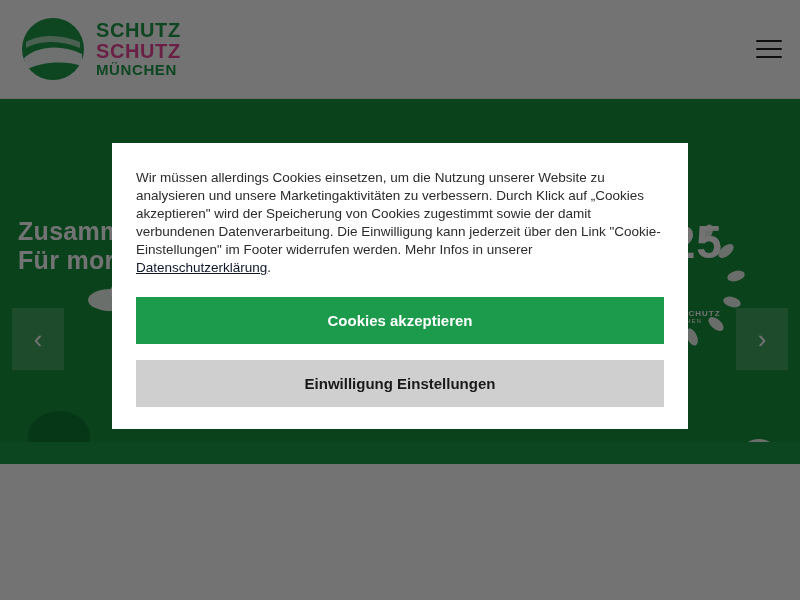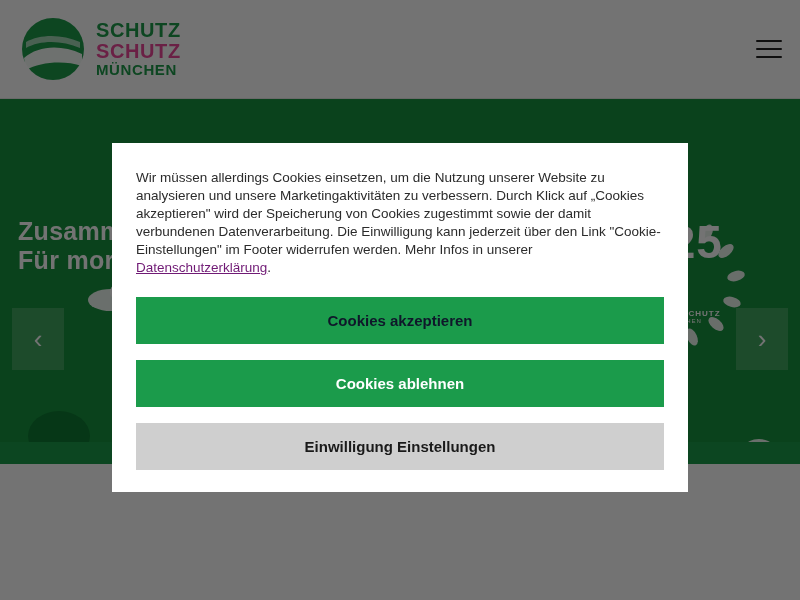--- a/index.html
+++ b/index.html
@@ -180,35 +180,35 @@
     z-index: 50;
     padding: 26px 24px 22px 24px;
   }
   .cookie-text {
     font-size: 13.5px;
     line-height: 1.34;
     color: #2b2b2b;
     text-align: left;
   }
   .cookie-text a {
-    color: #701a75;
+    color: #0f172a;
     text-decoration: underline;
   }
   .cookie-btn {
     display: block;
     width: 100%;
     height: 47px;
     margin-top: 16px;
     border: none;
     font-size: 15px;
     font-weight: bold;
     cursor: pointer;
     font-family: "Liberation Sans", sans-serif;
   }
-  .btn-accept { background: #1b9b4b; color: #0f172a; margin-top: 20px; }
+  .btn-accept { background: #1b9b4b; color: #ffffff; margin-top: 20px; }
   .btn-reject { background: #1b9b4b; color: #ffffff; }
   .btn-individual { background: #cfcfcf; color: #1a1a1a; }
 </style>
 </head>
 <body>
 
 <div id="page">
 
   <div class="header">
     <div class="logo">
@@ -281,17 +281,16 @@
 
   <div class="below"></div>
 
   <div class="overlay"></div>
 
   <div class="cookie-modal">
     <div class="cookie-text">
       <span>Wir müssen allerdings Cookies einsetzen, um die Nutzung unserer Website zu analysieren und unsere Marketingaktivitäten zu verbessern. Durch Klick auf „Cookies akzeptieren" wird der Speicherung von Cookies zugestimmt sowie der damit verbundenen Datenverarbeitung. Die Einwilligung kann jederzeit über den Link "Cookie-Einstellungen" im Footer widerrufen werden. Mehr Infos in unserer </span><a href="#">Datenschutzerklärung</a><span>.</span>
     </div>
     <button class="cookie-btn btn-accept">Cookies akzeptieren</button>
-    <button class="cookie-btn btn-reject">Cookies ablehnen</button>
     <button class="cookie-btn btn-individual">Einwilligung Einstellungen</button>
   </div>
 
 </div>
 
 </body></html>

